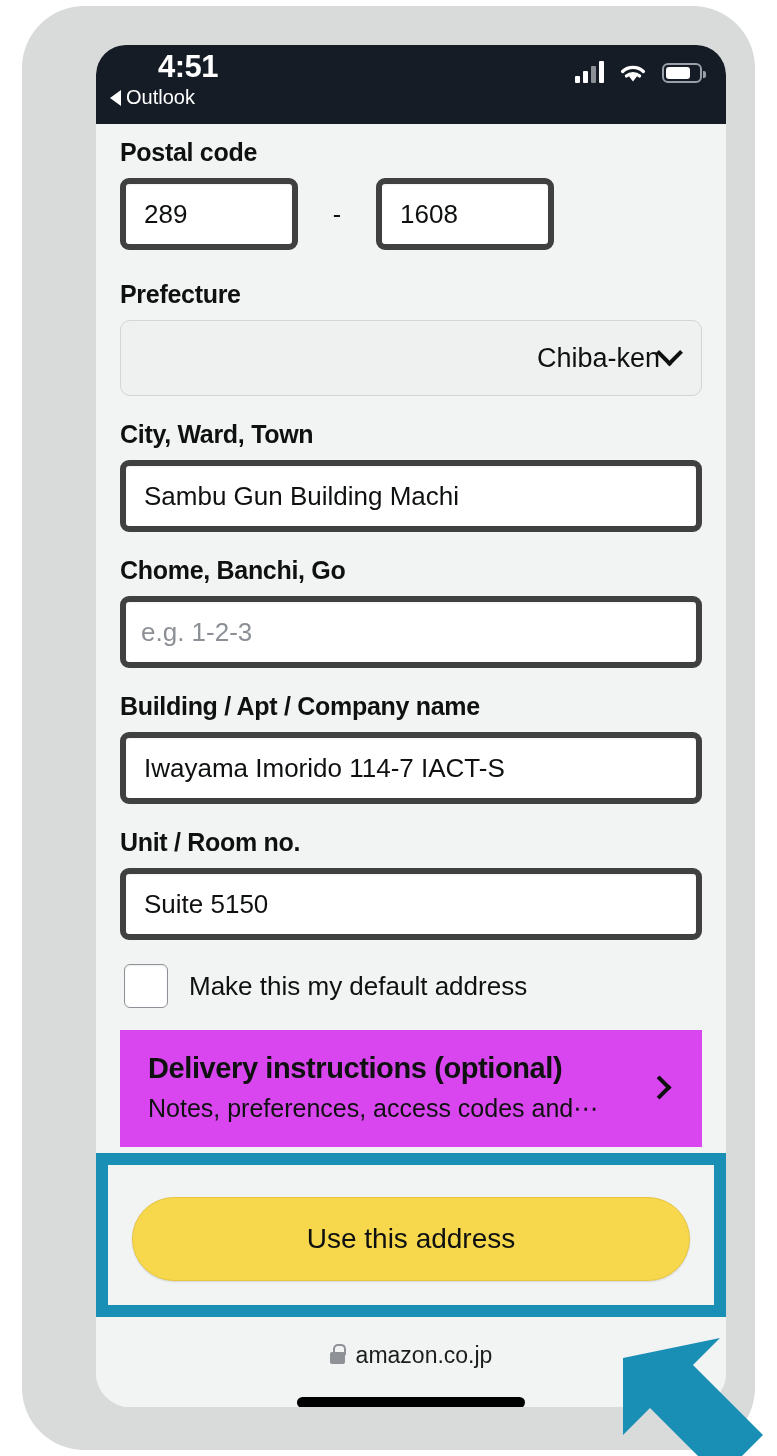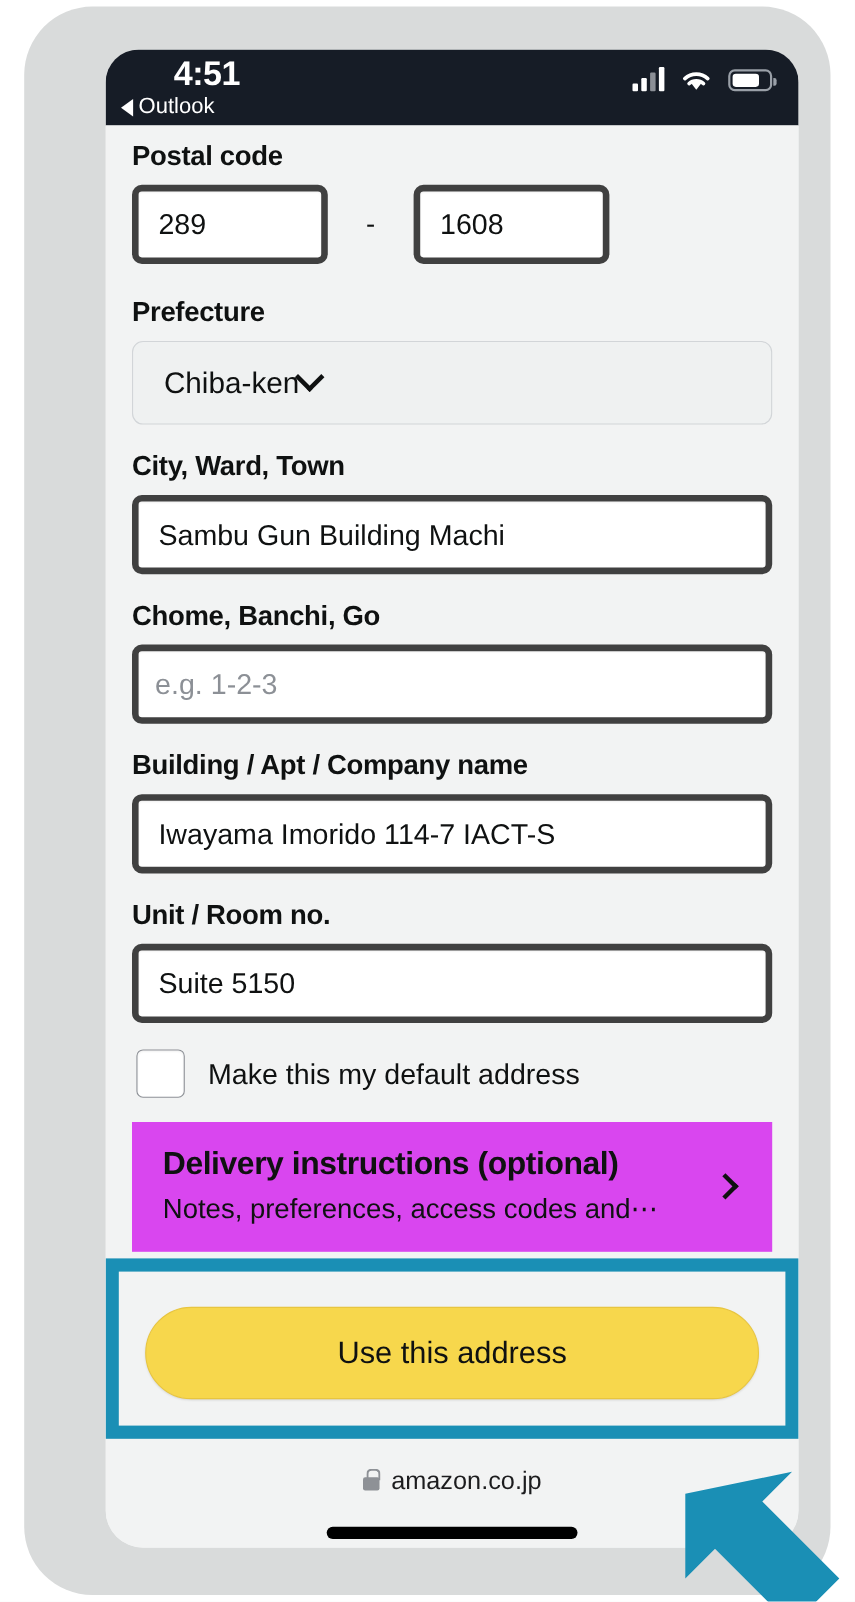--- a/index.html
+++ b/index.html
@@ -37,21 +37,21 @@
     width: 630px;
     height: 1362px;
     background: #f2f3f3;
     border-radius: 30px 30px 34px 34px;
     overflow: hidden;
   }
 
   
   .status-bar {
     position: relative;
-    height: 69px;
+    height: 79px;
     background: #161c26;
     border-radius: 28px 28px 0 0;
     color: #ffffff;
   }
   .status-time {
     position: absolute;
     left: 62px;
     top: 4px;
     font-size: 31px;
     font-weight: bold;
@@ -152,21 +152,21 @@
 
   .group { margin-bottom: 24px; }
 
   .selectbox {
     height: 76px;
     background: #eff1f1;
     border: 1px solid #d2d5d8;
     border-radius: 10px;
     display: flex;
     align-items: center;
-    justify-content: flex-start;
+    justify-content: flex-end;
     padding: 0 22px 0 28px;
     font-size: 27px;
     color: #0f1111;
   }
   .chev-down {
     width: 19px; height: 19px;
     border-right: 4px solid #0f1111;
     border-bottom: 4px solid #0f1111;
     transform: rotate(45deg) translate(-4px,-4px);
   }

